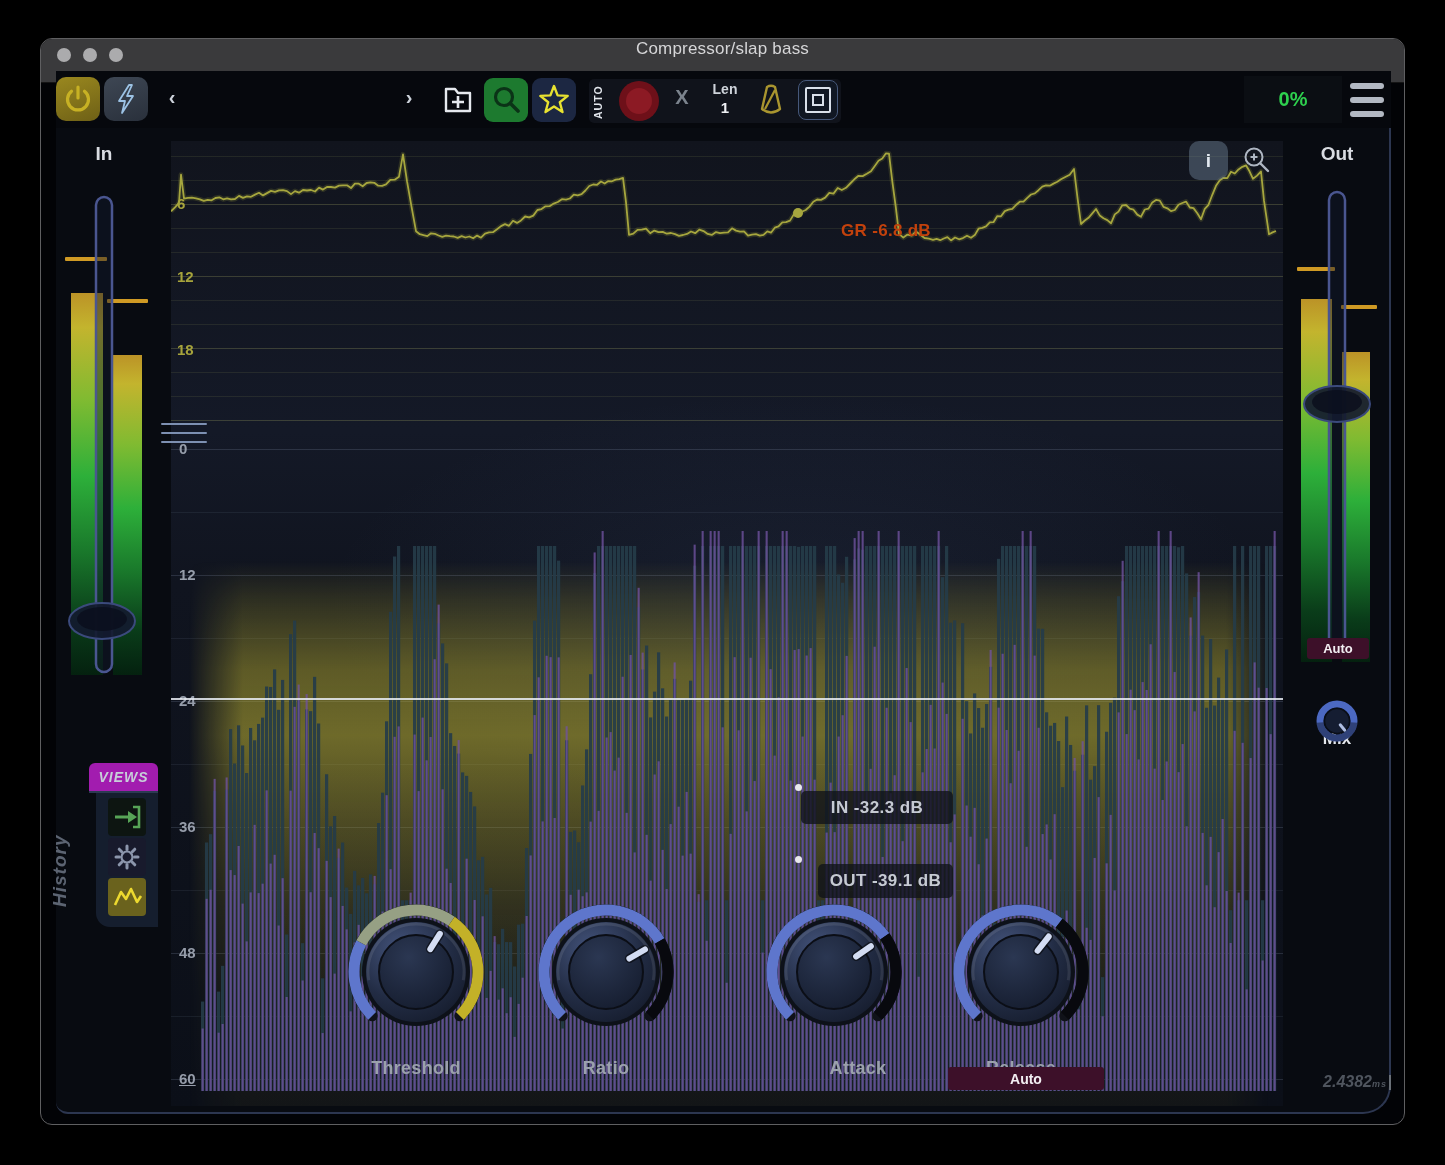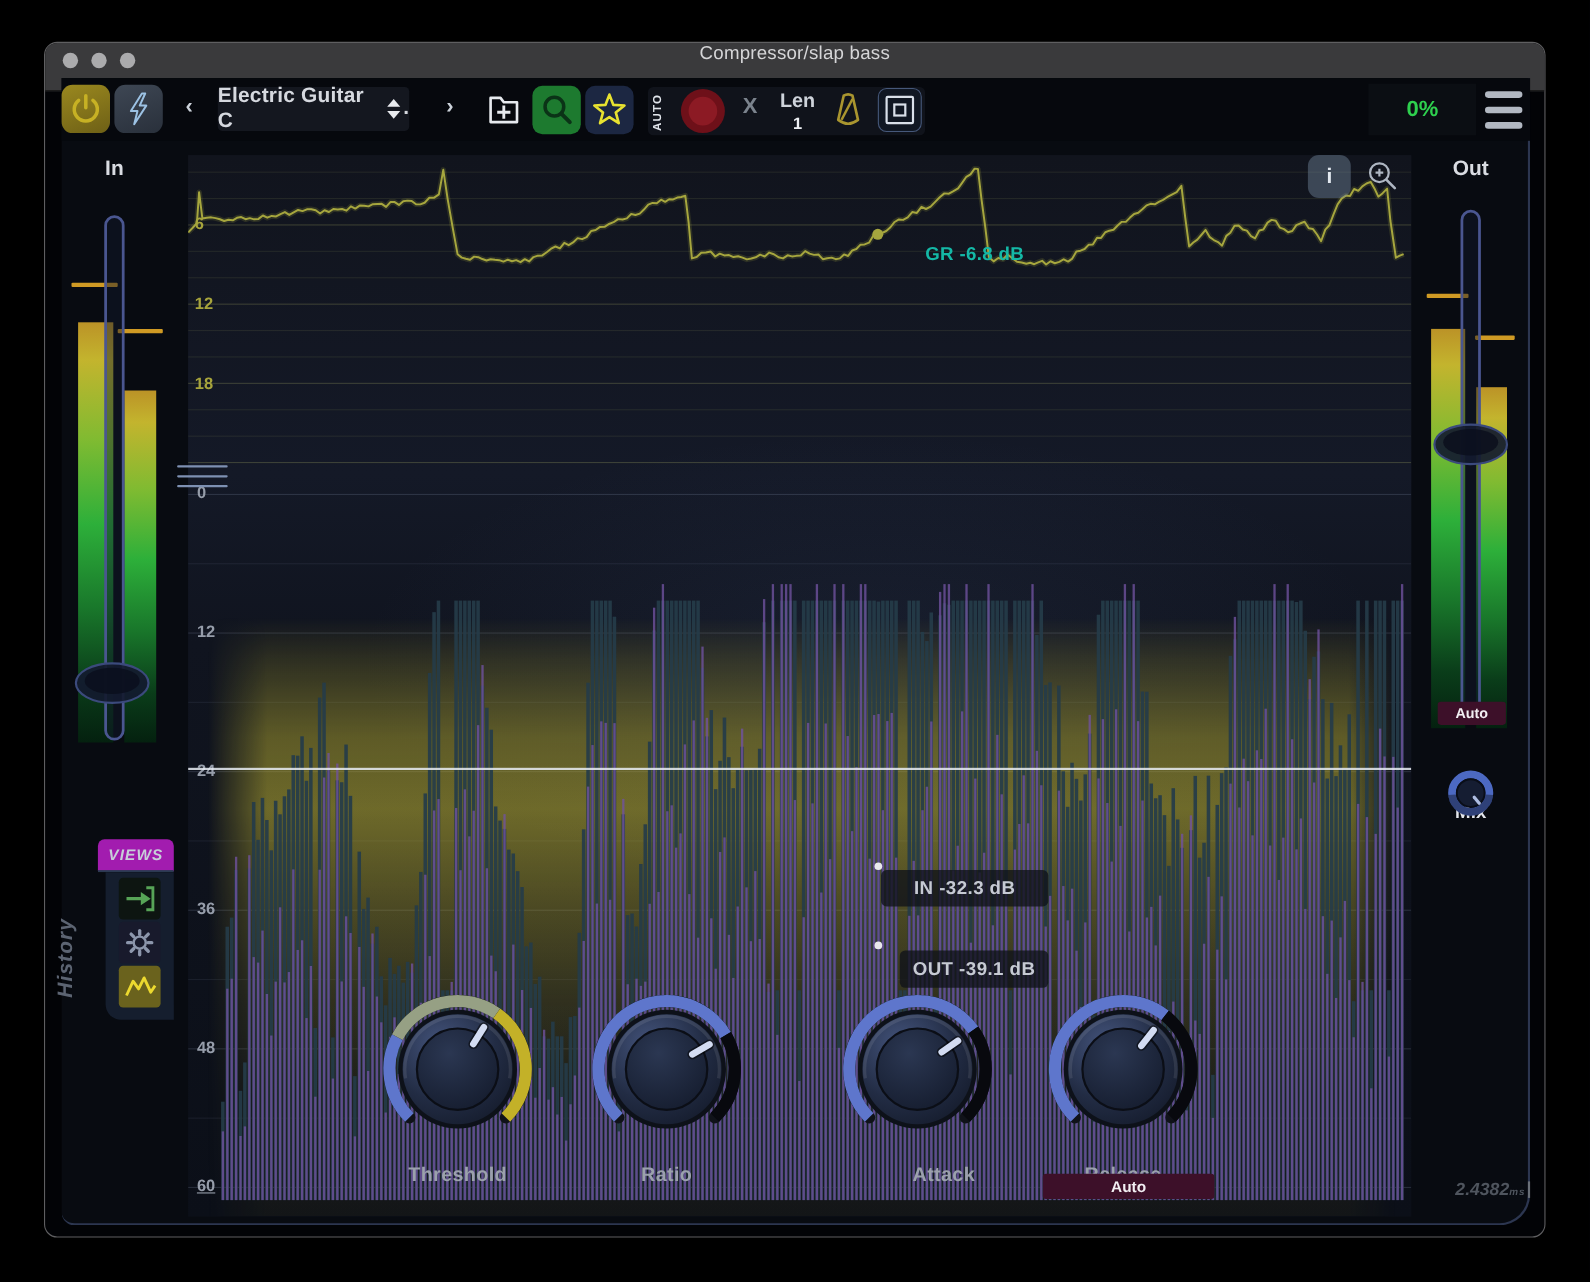--- a/index.html
+++ b/index.html
@@ -20,21 +20,21 @@
   .preset-box{position:absolute;left:157px;top:40px;width:174px;height:40px;background:#14171f;border-radius:4px;display:flex;align-items:center;justify-content:center;color:#d6d9df;font-size:19px;font-weight:bold;letter-spacing:.2px;}
   .icon-btn{position:absolute;display:flex;align-items:center;justify-content:center;}
   .search-btn{left:443px;top:39px;width:44px;height:44px;border-radius:9px;background:#1d7a2f;}
   .star-btn{left:491px;top:39px;width:44px;height:44px;border-radius:9px;background:#1c2742;}
   .rec-panel{position:absolute;left:548px;top:40px;width:252px;height:44px;background:#10131b;border-radius:5px;}
   .auto-vert{position:absolute;left:551px;top:44px;width:16px;height:38px;color:#e2e6ec;font-size:10.5px;font-weight:bold;letter-spacing:1px;writing-mode:vertical-rl;transform:rotate(180deg);text-align:center;}
   .rec-btn{position:absolute;left:578px;top:42px;width:40px;height:40px;border-radius:50%;background:#6e1019;display:flex;align-items:center;justify-content:center;}
   .rec-inner{width:26px;height:26px;border-radius:50%;background:#8c1a24;}
   .x-btn{position:absolute;left:628px;top:47px;width:26px;text-align:center;color:#7b838d;font-size:20px;font-weight:bold;}
   .len-box{position:absolute;left:662px;top:42px;width:44px;text-align:center;color:#ced3da;}
-  .len-t{font-size:18px;font-weight:bold;}
+  .len-t{font-size:14px;font-weight:bold;}
   .len-v{font-size:15px;font-weight:bold;color:#eef0f4;margin-top:2px;}
   .metro{position:absolute;left:712px;top:43px;}
   .sq-btn{position:absolute;left:757px;top:41px;width:40px;height:40px;border-radius:8px;border:1.5px solid #46587a;background:#101723;display:flex;align-items:center;justify-content:center;}
   .sq-outer{width:26px;height:26px;border:2.5px solid #d9e0ea;border-radius:2px;display:flex;align-items:center;justify-content:center;}
   .sq-inner{width:12px;height:12px;border:2.5px solid #d9e0ea;}
   .pct-box{position:absolute;left:1203px;top:37px;width:98px;height:47px;background:#0b0e13;display:flex;align-items:center;justify-content:center;color:#2ed04e;font-size:20px;font-weight:bold;}
   .menu-btn{position:absolute;left:1309px;top:44px;width:34px;height:34px;display:flex;flex-direction:column;justify-content:space-between;}
   .menu-bar{height:6px;border-radius:3px;background:#b2b8c2;}
   
   .graph{position:absolute;left:130px;top:102px;width:1112px;height:965px;overflow:hidden;background:linear-gradient(180deg,#11141d 0%,#141927 30%,#10141f 46%,#0b0f18 100%);}
@@ -43,21 +43,21 @@
   .axlab{position:absolute;font-size:15px;font-weight:bold;width:34px;text-align:left;}
   .glow{position:absolute;left:18px;top:420px;width:1080px;height:545px;
     background:linear-gradient(180deg,rgba(150,140,40,0) 0%,rgba(165,155,45,.20) 7%,rgba(190,178,50,.45) 20%,rgba(198,186,54,.52) 32%,rgba(172,160,48,.40) 48%,rgba(132,122,40,.30) 64%,rgba(96,89,30,.20) 80%,rgba(70,65,24,.14) 100%);
     -webkit-mask-image:linear-gradient(90deg,transparent 0,#000 5%,#000 96%,transparent 100%);
     mask-image:linear-gradient(90deg,transparent 0,#000 5%,#000 96%,transparent 100%);}
   .whiteline{position:absolute;left:0;top:557px;width:1112px;height:2px;background:rgba(234,238,246,.85);z-index:6;}
   .grip{position:absolute;left:120px;top:384px;width:46px;height:20px;z-index:7;display:flex;flex-direction:column;justify-content:space-between;}
   .grip div{height:2px;border-radius:2px;background:#7d90b2;}
   .info-btn{position:absolute;left:1148px;top:102px;width:39px;height:39px;border-radius:10px;background:rgba(112,134,155,.45);color:#e3e9f0;font-size:19px;font-weight:bold;display:flex;align-items:center;justify-content:center;z-index:8;}
   .zoomin{position:absolute;left:1200px;top:105px;z-index:8;}
-  .gr-label{position:absolute;left:770px;top:182px;width:150px;text-align:center;color:#14b8a6;font-size:17px;font-weight:bold;z-index:8;letter-spacing:.3px;}
+  .gr-label{position:absolute;left:770px;top:182px;width:150px;text-align:center;color:#c2410c;font-size:17px;font-weight:bold;z-index:8;letter-spacing:.3px;}
   .tip{position:absolute;background:rgba(16,18,26,.78);border-radius:5px;color:#c6cad3;font-size:17px;font-weight:bold;display:flex;align-items:center;justify-content:center;z-index:9;letter-spacing:.4px;}
   .tipdot{position:absolute;width:7px;height:7px;border-radius:50%;background:#e8e8ec;z-index:9;}
   
   .knob{position:absolute;width:150px;height:150px;z-index:8;}
   .klabel{position:absolute;width:160px;text-align:center;color:#9ba1ac;font-size:18px;font-weight:bold;z-index:8;letter-spacing:.3px;}
   .badge{position:absolute;background:#3d1029;color:#f2eef2;font-weight:bold;display:flex;align-items:center;justify-content:center;border-radius:3px;z-index:10;}
   .badge-release{left:907px;top:1028px;width:156px;height:23px;font-size:14px;}
   .badge-out{left:1266px;top:599px;width:62px;height:21px;font-size:13px;}
   
   .mlabel{position:absolute;width:80px;text-align:center;color:#d9dce2;font-size:19px;font-weight:bold;z-index:4;}
@@ -93,28 +93,20 @@
         <path d="M 10.5 9.2 A 10.5 10.5 0 1 0 23.5 9.2" fill="none" stroke="#c7b124" stroke-width="3.2" stroke-linecap="round"></path>
         <line x1="17" y1="5" x2="17" y2="16" stroke="#c7b124" stroke-width="3.2" stroke-linecap="round"></line>
       </svg>
     </div>
     <div class="tbtn flux-btn">
       <svg width="30" height="32" viewBox="0 0 30 32">
         <polygon points="18,2 8,18 14,18 11,30 22,13 16,13 21,2" fill="none" stroke="#9cc2e4" stroke-width="1.8" stroke-linejoin="round"></polygon>
       </svg>
     </div>
     <div class="chev" style="left:120px;">‹</div>
-    <div class="preset-box">
-      <span>Electric Guitar C</span>
-      <svg width="16" height="20" viewBox="0 0 16 20" style="margin:0 1px;">
-        <polygon points="8,1 14,8 2,8" fill="#e8eaee"></polygon>
-        <polygon points="8,19 14,12 2,12" fill="#e8eaee"></polygon>
-      </svg>
-      <span>.</span>
-    </div>
     <div class="chev" style="left:357px;">›</div>
 
     <div class="icon-btn" style="left:398px;top:42px;width:38px;height:38px;">
       <svg width="38" height="38" viewBox="0 0 38 38">
         <path d="M7 8 h9 l3 4 h12 v18 h-24 z" fill="none" stroke="#e6e9ee" stroke-width="2.4" stroke-linejoin="round"></path>
         <line x1="19" y1="15" x2="19" y2="27" stroke="#e6e9ee" stroke-width="2.6"></line>
         <line x1="13" y1="21" x2="25" y2="21" stroke="#e6e9ee" stroke-width="2.6"></line>
       </svg>
     </div>
     <div class="icon-btn search-btn">

